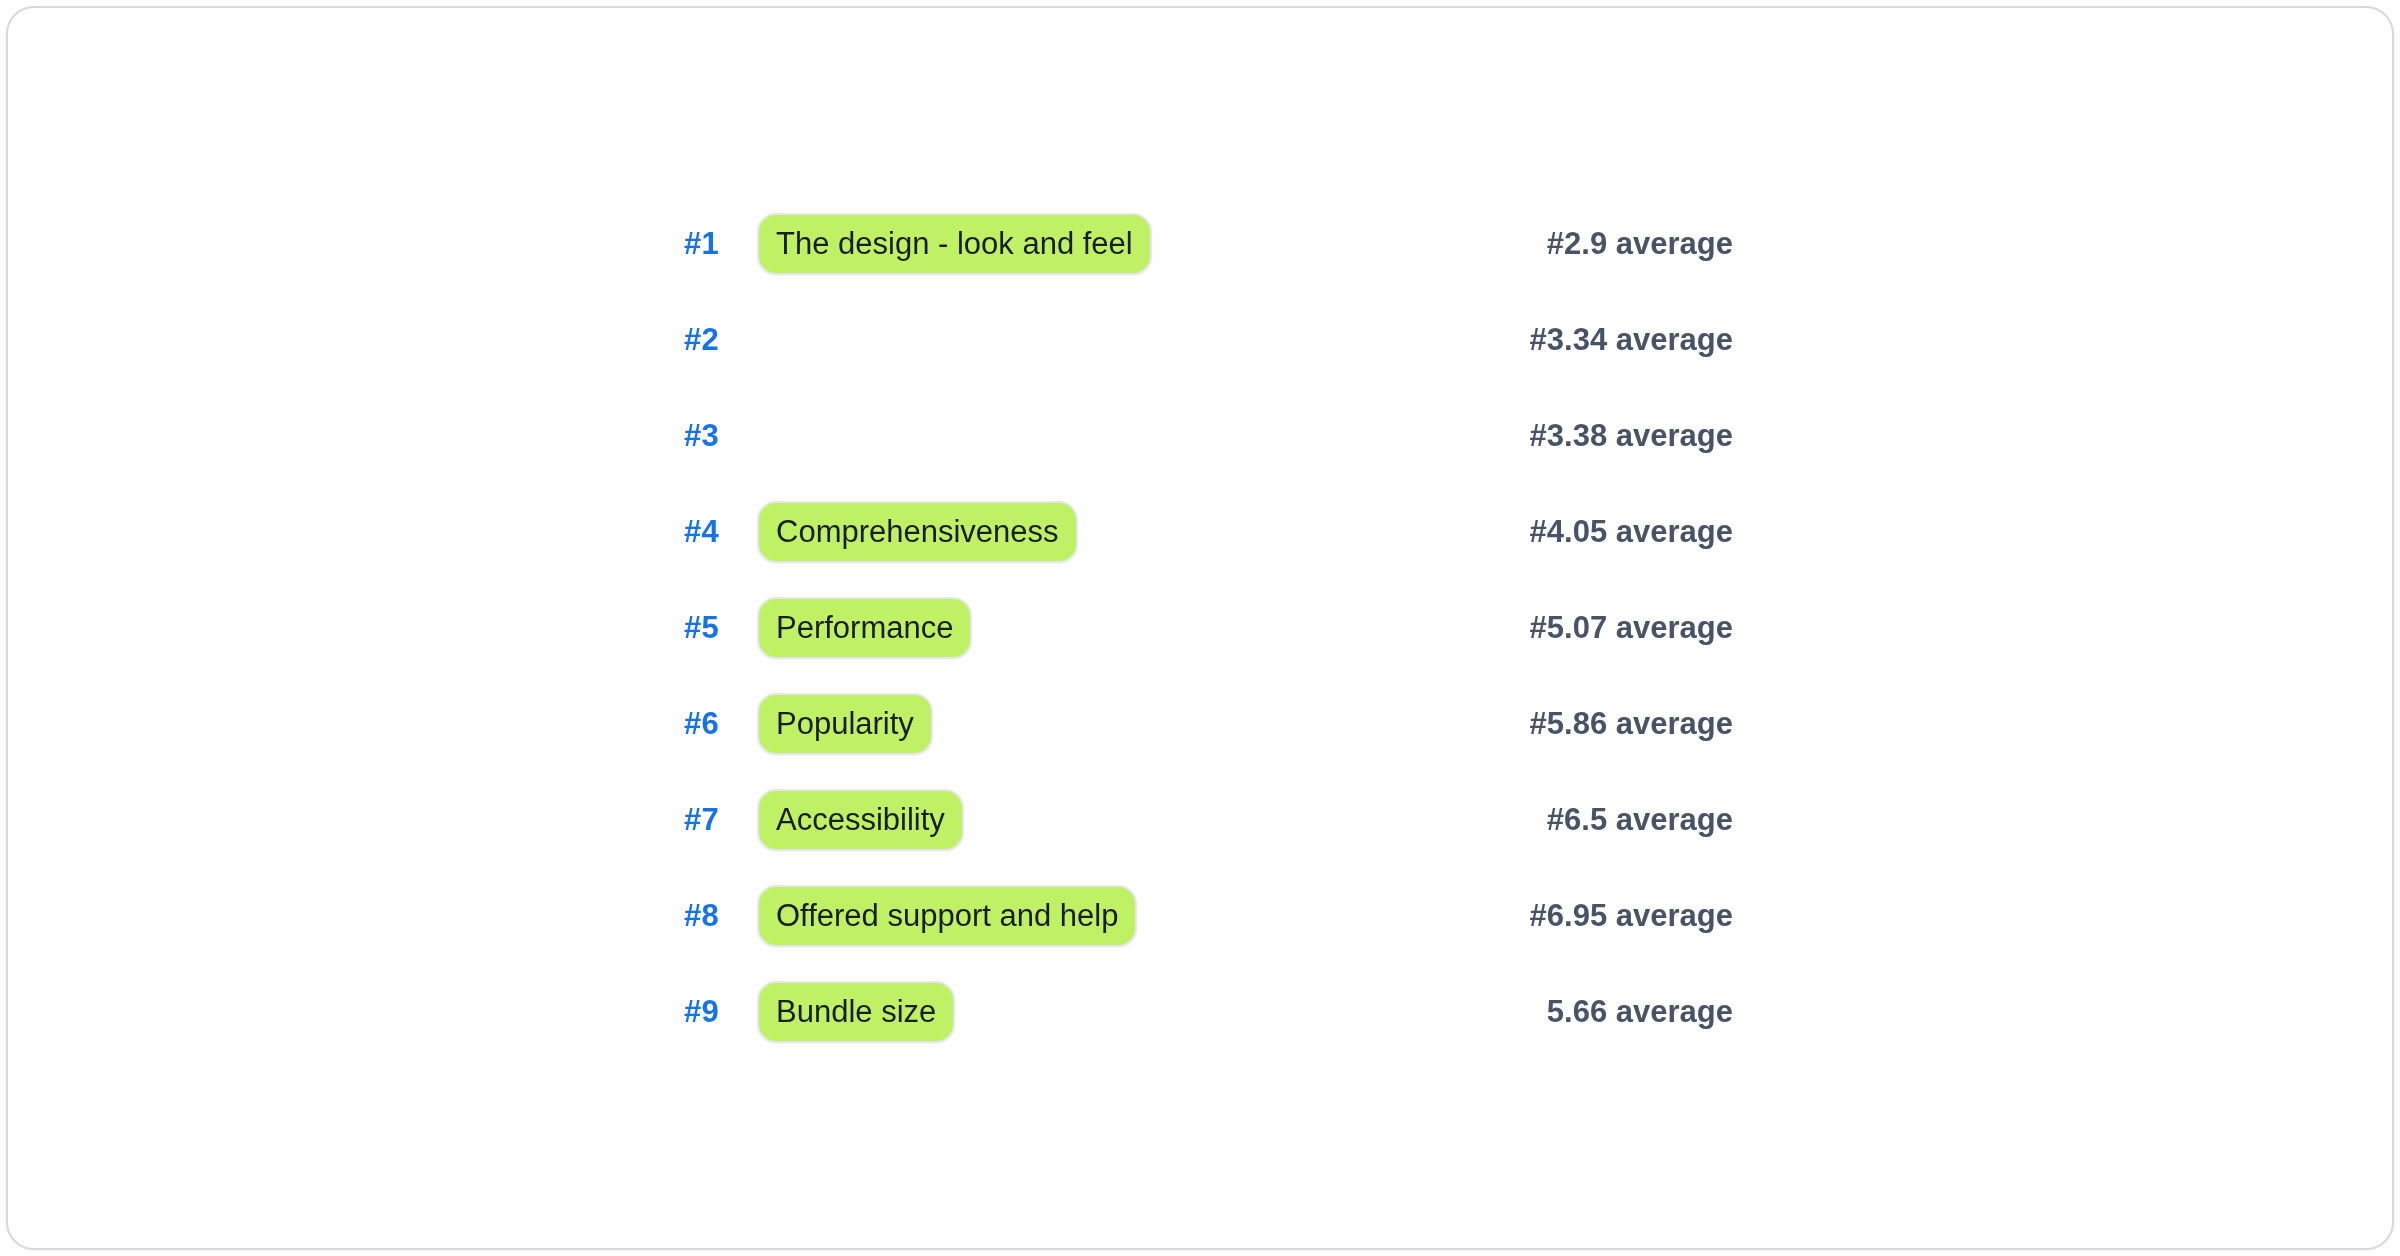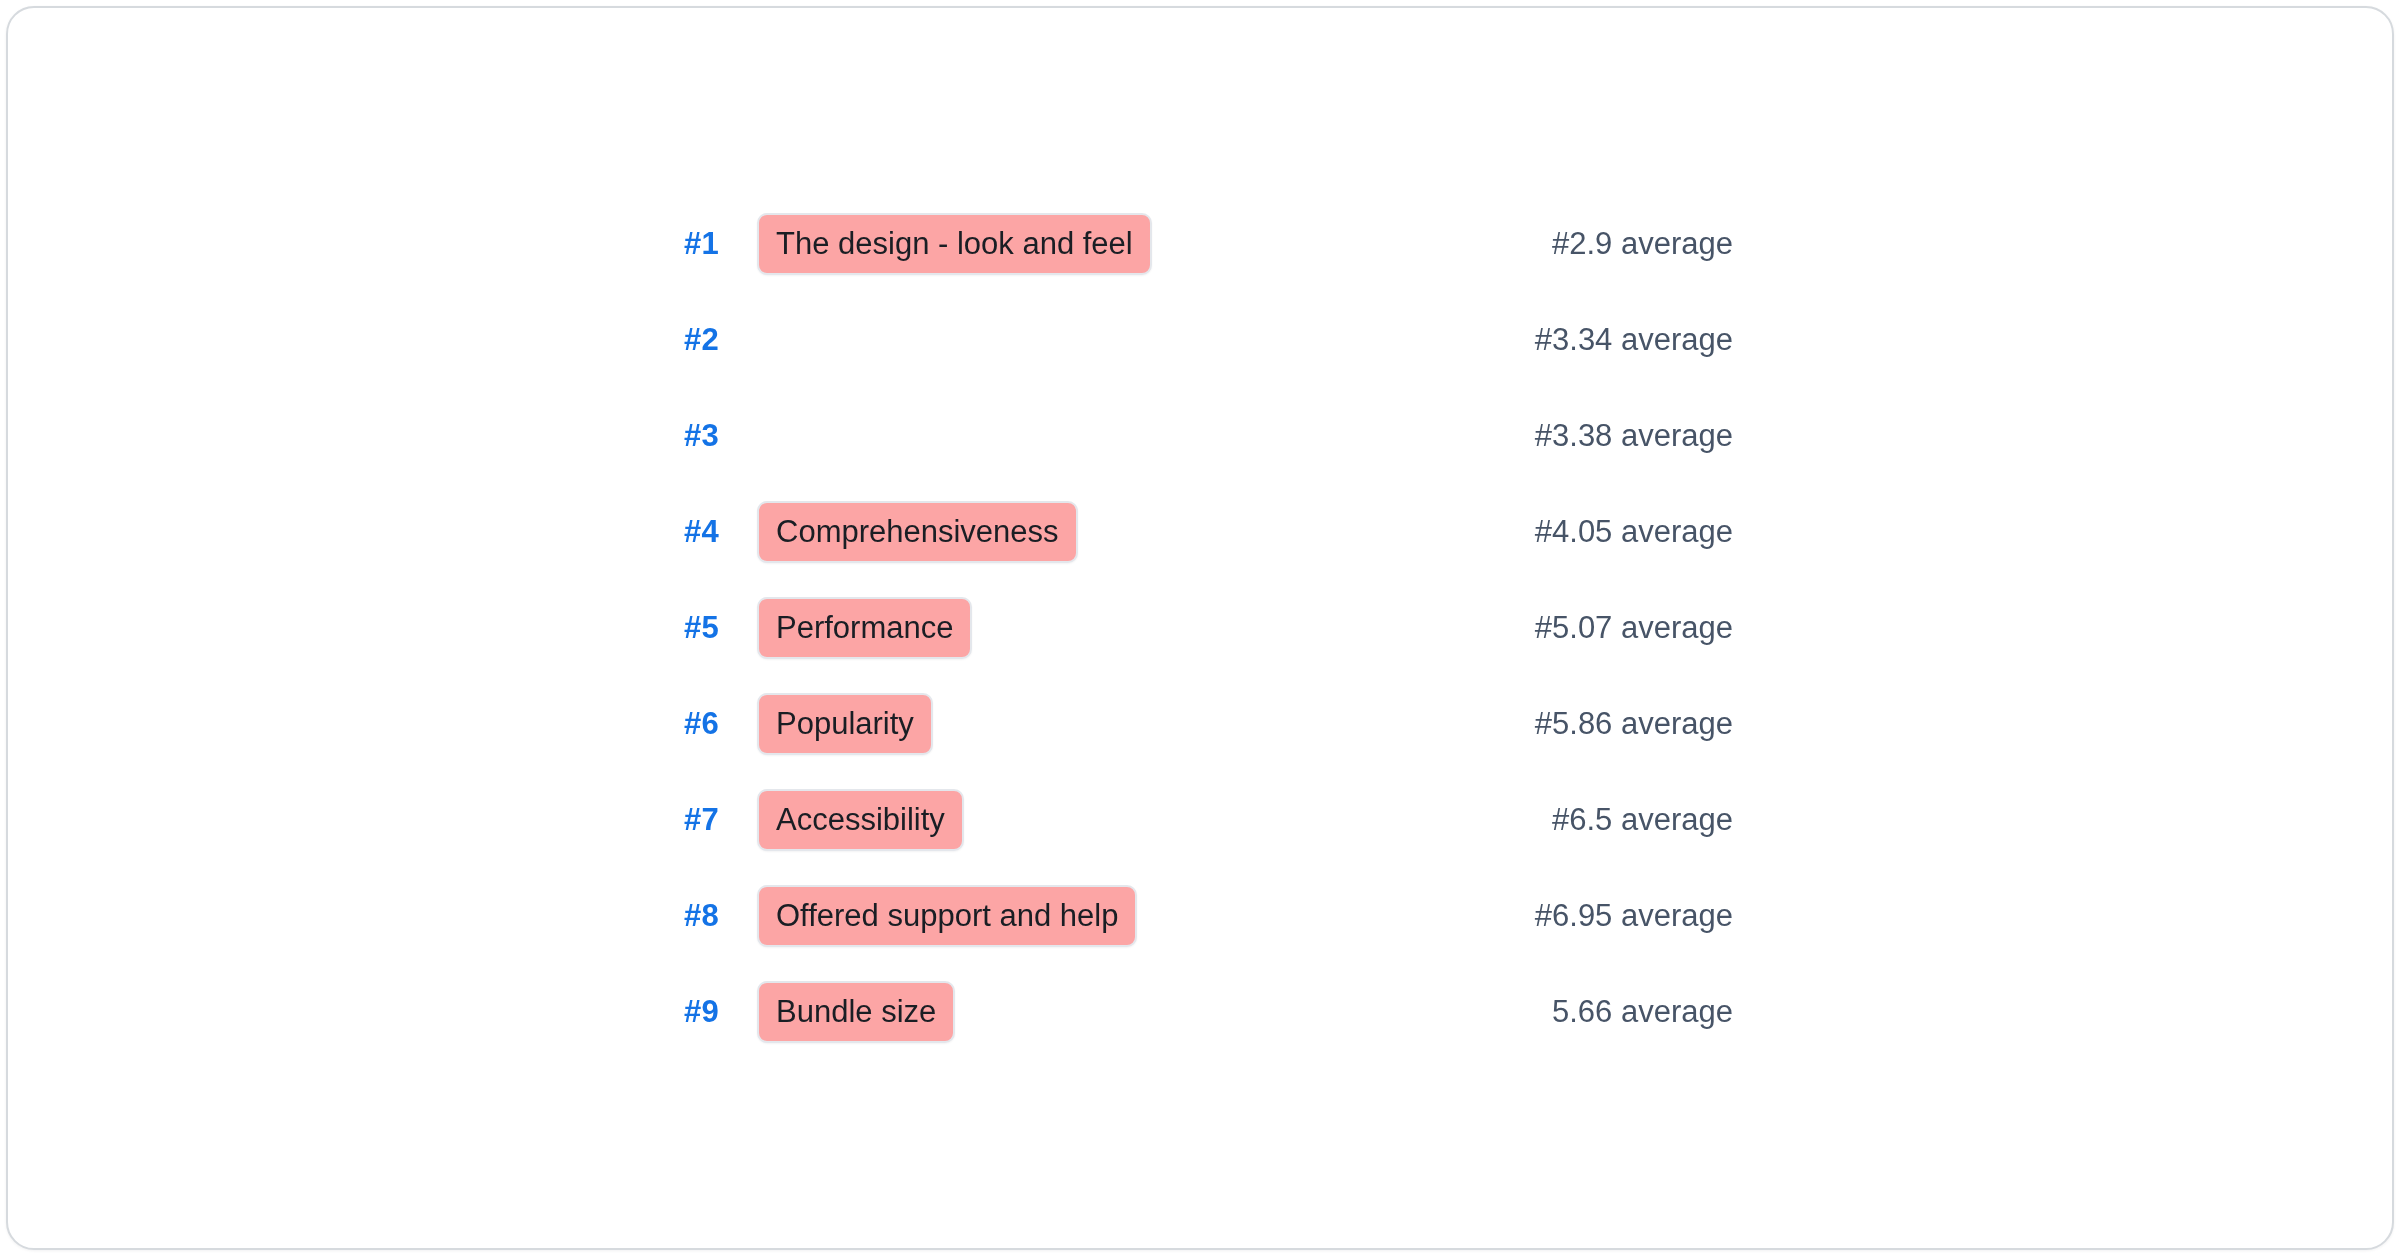--- a/index.html
+++ b/index.html
@@ -43,36 +43,36 @@
     color: var(--rank, #1473e6);
     letter-spacing: 0.2px;
   }
   .chip {
     margin-left: 38px;
     height: 62px;
     box-sizing: border-box;
     display: inline-flex;
     align-items: center;
     padding: 12px 17px;
-    background: #fca5a5;
+    background: #bef264;
     border: 2px solid var(--box-border, #e4e7ec);
-    border-radius: 10px;
+    border-radius: 19px;
     box-shadow: 0 1px 2px rgba(16, 24, 40, 0.05);
     cursor: pointer;
   }
   .chip-label {
     font-size: 31px;
     font-weight: 400;
     color: var(--label, #1a1e24);
     white-space: nowrap;
   }
   .average {
     margin-left: auto;
     font-size: 31px;
-    font-weight: 400;
+    font-weight: 700;
     color: var(--average, #475467);
     white-space: nowrap;
   }
 </style>
 </head>
 <body>
 
 <div class="card">
   <div class="ranking-list">
       <div class="ranking-row">

